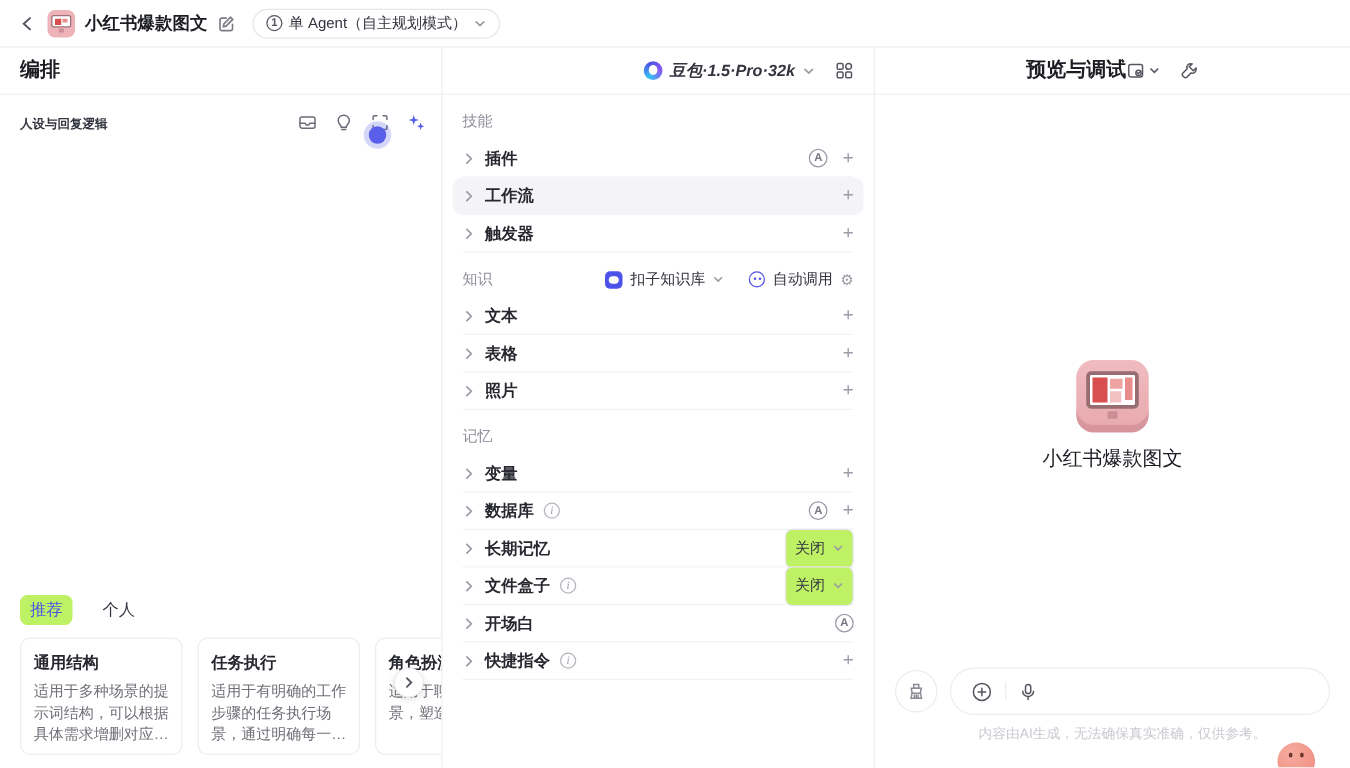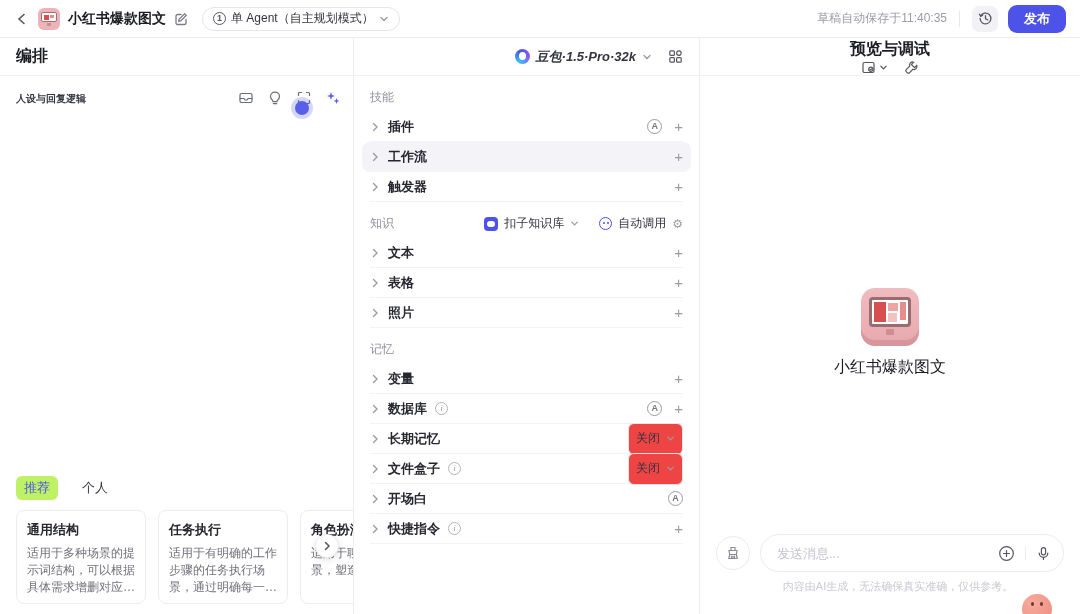--- a/index.html
+++ b/index.html
@@ -59,34 +59,34 @@
   .mid-body { padding:0 16px; overflow:hidden; flex:1; }
   .sec-title { font-size:12px; color:#8f909c; padding:13px 0 6px; display:flex; align-items:center; }
   .mrow { height:30px; display:flex; align-items:center; gap:8px; border-bottom:1px solid #f3f3f6; cursor:pointer; }
   .mrow.highlight { background:#f3f3f8; border-radius:8px; margin:0 -8px; padding:0 8px; border-bottom-color:transparent; }
   .row-chev { color:#9a9ba6; flex:0 0 auto; }
   .row-label { font-size:13px; font-weight:600; color:#27282f; white-space:nowrap; }
   .row-right { margin-left:auto; display:flex; align-items:center; gap:12px; }
   .auto-badge { width:15px; height:15px; border:1px solid #9a9ba6; border-radius:50%; font-size:9px; line-height:13px; text-align:center; color:#75767f; font-weight:600; cursor:pointer; }
   .info-badge { width:13px; height:13px; border:1px solid #b4b5bd; border-radius:50%; font-size:9px; line-height:11px; text-align:center; color:#9a9ba6; font-style:italic; font-family:"Liberation Serif",serif; }
   .plus-btn { color:#9a9ba6; font-size:15px; line-height:1; cursor:pointer; }
-  .mini-select { height:32px; min-width:54px; border:1px solid #e4e4e9; border-radius:6px; display:flex; align-items:center; justify-content:space-between; gap:6px; padding:0 7px; font-size:12px; color:#33343f; cursor:pointer; background:#ef4444; }
+  .mini-select { height:32px; min-width:54px; border:1px solid #e4e4e9; border-radius:6px; display:flex; align-items:center; justify-content:space-between; gap:6px; padding:0 7px; font-size:12px; color:#33343f; cursor:pointer; background:#bef264; }
   .sec-right { margin-left:auto; display:flex; align-items:center; gap:6px; }
   .kb-logo { width:14px; height:14px; border-radius:4px; background:#4d53e8; position:relative; }
   .kb-logo::after { content:""; position:absolute; left:3px; top:4px; width:8px; height:6px; border-radius:3px; background:#fff; }
   .sec-right .kb-label, .sec-right .recall-label { font-size:12px; color:#33343f; cursor:pointer; }
   .recall-icon { width:13px; height:13px; border:1.2px solid #4d53e8; border-radius:50%; position:relative; }
   .recall-icon::before, .recall-icon::after { content:""; position:absolute; top:4px; width:2px; height:2px; border-radius:50%; background:#4d53e8; }
   .recall-icon::before { left:2.5px; } .recall-icon::after { right:2.5px; }
   .gear-glyph { color:#9a9ba6; font-size:12px; cursor:pointer; }
   .gap16 { width:8px; }
 
   
   .right-col { flex:1; position:relative; overflow:hidden; display:flex; flex-direction:column; }
-  .right-header { justify-content:center;flex-direction:column; }
+  .right-header { justify-content:center; }
   .right-header .rh-icons { display:flex; align-items:center; gap:16px; color:#55565f; }
   .rh-item { display:flex; align-items:center; gap:3px; cursor:pointer; }
   .bot-hero { position:absolute; left:0; right:0; top:250px; text-align:center; }
   .bot-avatar { width:58px; height:58px; border-radius:14px; background:linear-gradient(#f0bcc0,#e7a8ad); margin:0 auto; position:relative; box-shadow:inset 0 -6px 0 rgba(183,115,122,.35); }
   .monitor { position:absolute; left:8px; top:9px; width:42px; height:30px; background:#fff; border:3px solid #976d72; border-radius:4px; overflow:hidden; }
   .monitor .s1 { position:absolute; left:2px; top:2px; width:12px; height:20px; background:#d94f4f; }
   .monitor .s2 { position:absolute; left:16px; top:3px; width:10px; height:8px; background:#f0a3a3; }
   .monitor .s3 { position:absolute; right:2px; top:2px; width:6px; height:18px; background:#e88c8c; }
   .monitor .s4 { position:absolute; left:16px; top:13px; width:9px; height:9px; background:#f3c1c1; }
   .stand { position:absolute; left:25px; top:41px; width:8px; height:6px; background:#c98f95; border-radius:1px; }
@@ -126,32 +126,20 @@
         <path d="M10.5 1.8l1.7 1.7-5.4 5.4-2.1.4.4-2.1z"></path>
       </svg>
   </div>
   <div class="mode-pill">
     <span class="one-badge">1</span>
     <span>单 Agent（自主规划模式）</span>
     <svg class="chev-down" width="10" height="10" viewBox="0 0 10 10" fill="none" stroke="currentColor" stroke-width="1.4" stroke-linecap="round">
         <polyline points="2,3.5 5,6.5 8,3.5"></polyline>
       </svg>
   </div>
-  <div class="topbar-right">
-    <span class="autosave">草稿自动保存于11:40:35</span>
-    <span class="tb-divider"></span>
-    <div class="history-btn">
-      <svg width="15" height="15" viewBox="0 0 15 15" fill="none" stroke="currentColor" stroke-width="1.3" stroke-linecap="round">
-          <path d="M2.6 5.2A5.4 5.4 0 1 1 2.1 7.5"></path>
-          <polyline points="1.4,3.2 2.6,5.2 4.6,4.4"></polyline>
-          <polyline points="7.5,4.6 7.5,7.7 9.7,8.9"></polyline>
-        </svg>
-    </div>
-    <button class="publish-btn">发布</button>
-  </div>
 </div>
 
 <div class="columns">
 
   <div class="left-col">
     <div class="panel-header">
       <span class="ph-title">编排</span>
     </div>
 
     <div class="prompt-head">
@@ -416,21 +404,20 @@
     <div class="chat-input-row">
       <div class="clear-btn">
         <svg width="16" height="16" viewBox="0 0 16 16" fill="none" stroke="currentColor" stroke-width="1.2" stroke-linecap="round">
             <path d="M6 2.5h4v3H6z"></path>
             <path d="M4 5.5h8l-.7 4H4.7z"></path>
             <path d="M4.7 9.5l-.9 4h8.4l-.9-4"></path>
             <path d="M6.5 11v2M8 11v2M9.5 11v2"></path>
           </svg>
       </div>
       <div class="input-pill">
-        <input type="text" placeholder="发送消息..." style="">
         <span class="pill-icon">
           <svg width="17" height="17" viewBox="0 0 17 17" fill="none" stroke="currentColor" stroke-width="1.2" stroke-linecap="round">
               <circle cx="8.5" cy="8.5" r="6.8"></circle>
               <path d="M8.5 5.5v6M5.5 8.5h6"></path>
             </svg>
         </span>
         <span class="pill-divider"></span>
         <span class="pill-icon">
           <svg width="15" height="15" viewBox="0 0 15 15" fill="none" stroke="currentColor" stroke-width="1.2" stroke-linecap="round">
               <rect x="5.4" y="1.6" width="4.2" height="7.2" rx="2.1"></rect>

